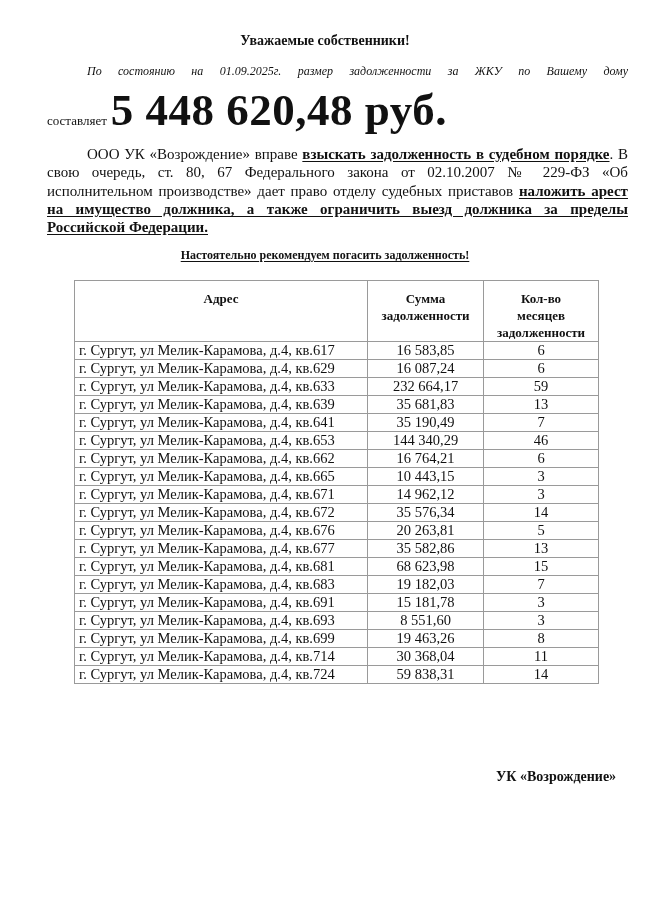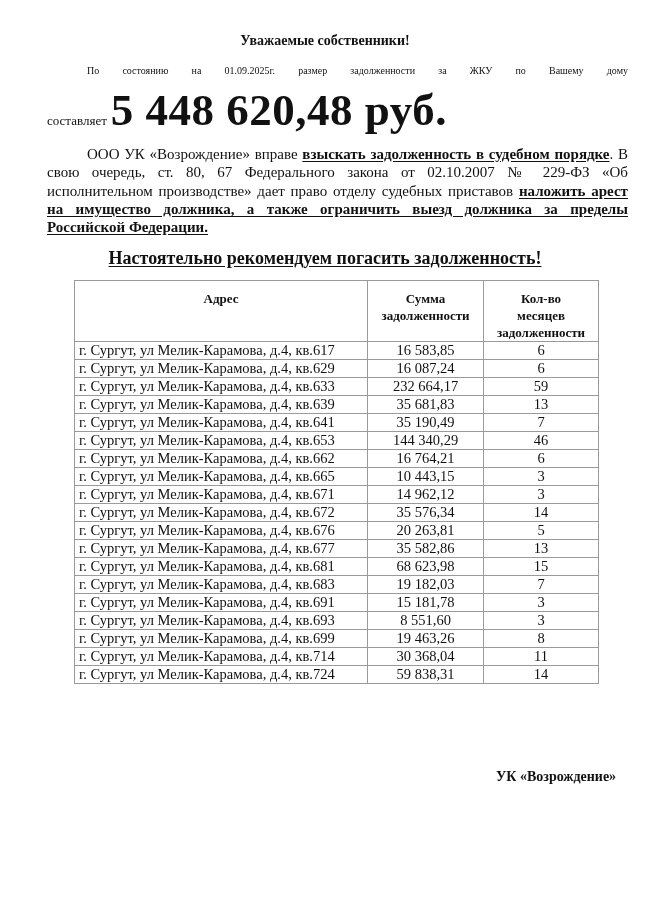--- a/index.html
+++ b/index.html
@@ -1,30 +1,30 @@
 <!DOCTYPE html>
 <html><head>
 <meta charset="utf-8">
 <style>
   html, body { margin:0; padding:0; background:#ffffff; }
   body { width:650px; height:919px; position:relative; overflow:hidden;
          font-family:"Liberation Serif","DejaVu Serif",serif; color:#111; }
   .title { position:absolute; top:33px; left:0; width:650px; text-align:center;
            font-weight:bold; font-size:14px; }
-  .p1 { position:absolute; top:62px; left:47px; width:581px; font-size:10px;
-        text-indent:40px; text-align:justify; text-align-last:justify; line-height:18px; }
+  .p1 { position:absolute; top:62px; left:47px; width:581px; font-size:12px;
+        text-indent:40px; text-align:justify; text-align-last:justify; line-height:18px;font-style:italic; }
   .amount-line { position:absolute; top:84px; left:47px; white-space:nowrap; }
   .amount-line .lead { font-size:13px; vertical-align:baseline; }
   .amount-line .amount { font-size:45px; font-weight:bold; letter-spacing:0.5px; }
   .p2 { position:absolute; top:145px; left:47px; width:581px; font-size:15px;
         line-height:18.3px; text-align:justify; }
   .p2 .indent { display:inline-block; width:40px; }
   .p2 b { text-decoration:underline; text-underline-offset:2px; }
   .recommend { position:absolute; top:248px; left:0; width:650px; text-align:center;
-               font-weight:bold; font-size:18px; text-decoration:underline; text-underline-offset:2px; }
+               font-weight:bold; font-size:12px; text-decoration:underline; text-underline-offset:2px; }
   table { position:absolute; top:280px; left:74px; border-collapse:collapse;
           font-size:14.5px; }
   td, th { border:1px solid #9a9a9a; padding:0 4px; height:17px; line-height:17px; }
   th { font-weight:bold; font-size:13px; vertical-align:top; line-height:17px; padding-top:9px; }
   th.h-addr { height:51px; }
   col.c1 { width:293px; } col.c2 { width:116px; } col.c3 { width:115px; }
   td.addr { text-align:left; white-space:nowrap; }
   td.num { text-align:center; }
   .sign { position:absolute; top:769px; left:496px; font-weight:bold; font-size:14px; }
 </style>

